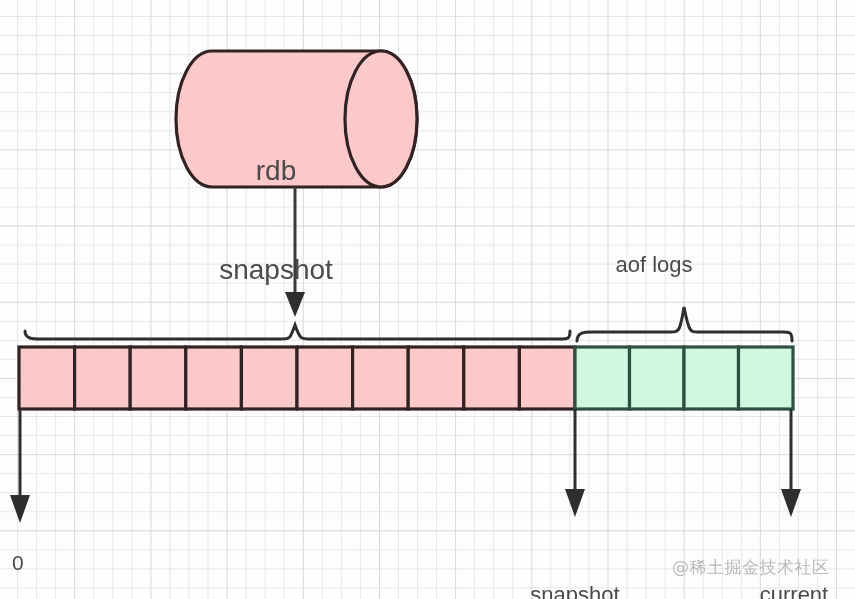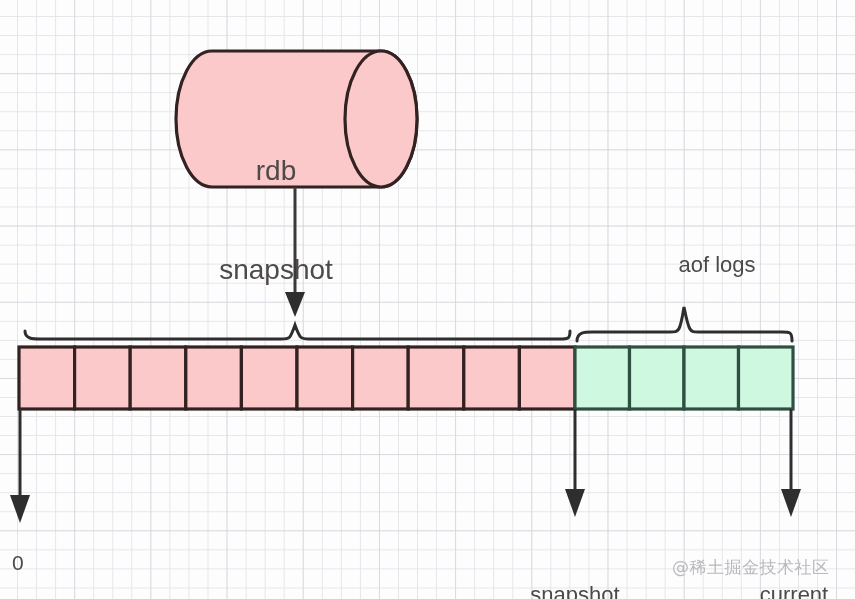--- a/index.html
+++ b/index.html
@@ -41,21 +41,21 @@
   }
   #cylinder-label {
     left: 196px;
     top: 88px;
     width: 160px;
     text-align: center;
     font-size: 28px;
     color: #4f4a4a;
   }
   #aof-logs-label {
-    left: 627px;
+    left: 564px;
     top: 252px;
     width: 180px;
     text-align: center;
     font-size: 22px;
   }
   #zero-label {
     left: 12px;
     top: 551px;
     font-size: 21px;
   }

